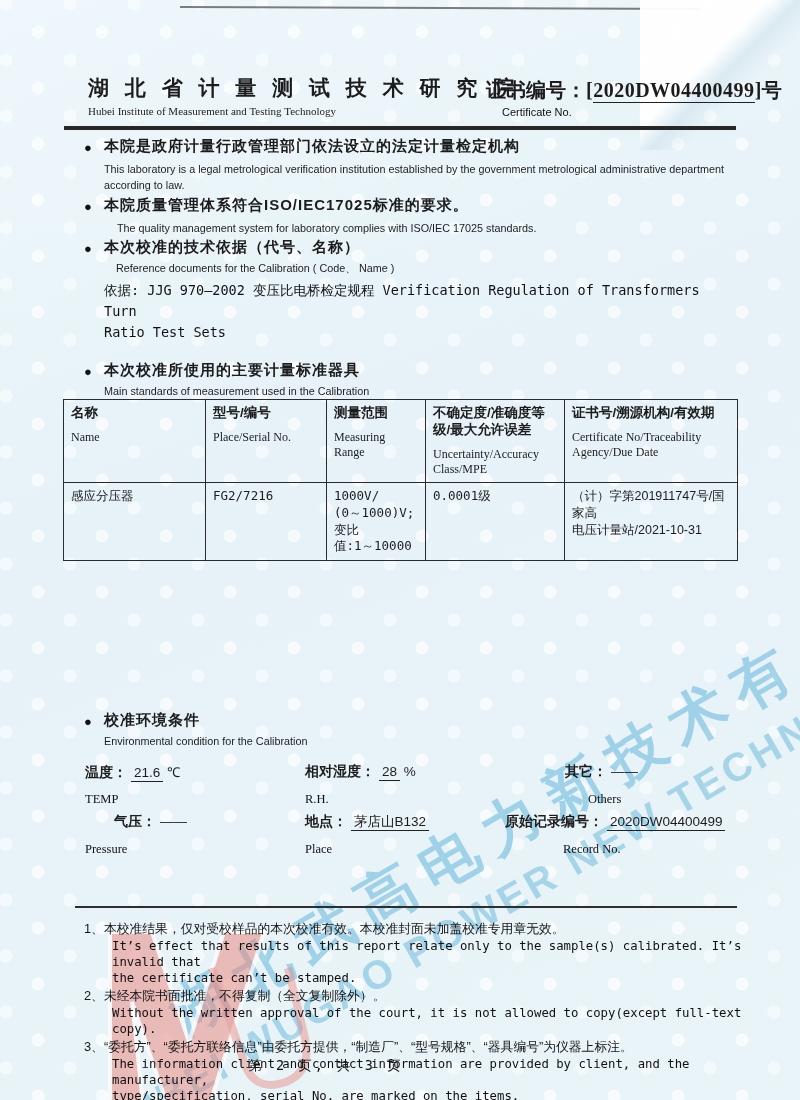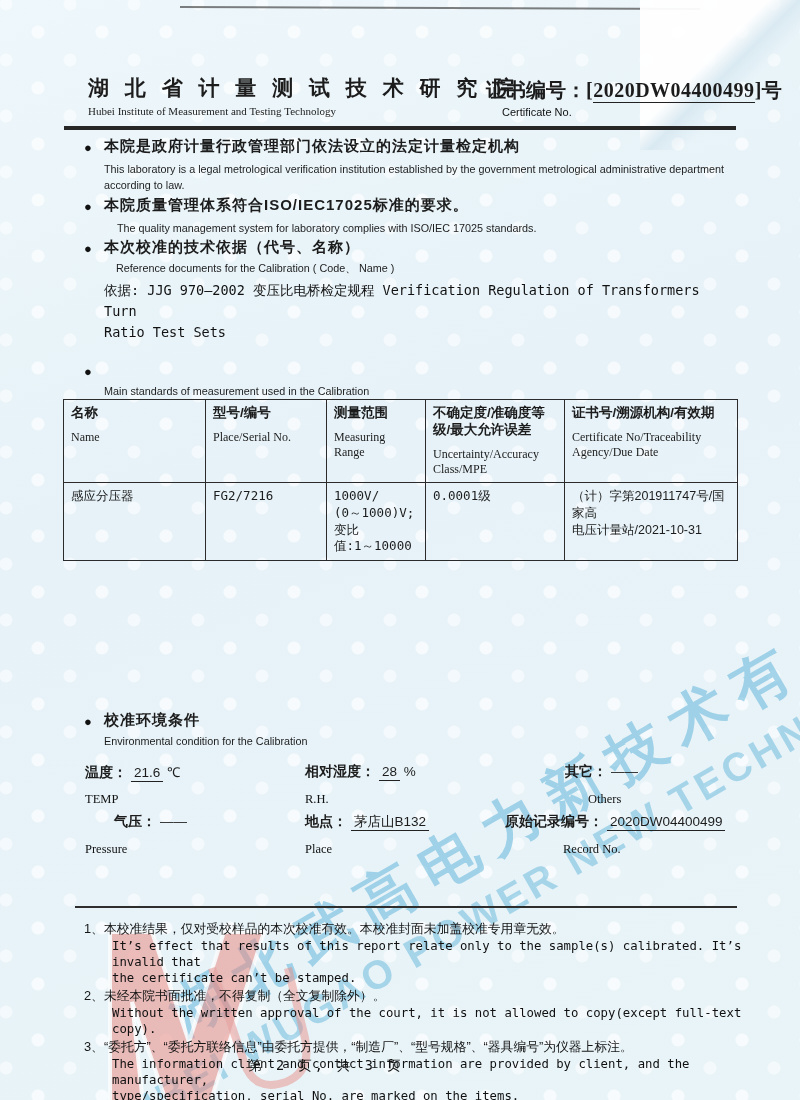--- a/index.html
+++ b/index.html
@@ -94,20 +94,21 @@
   <div class="h-cn" style="left:104px;top:196px;">本院质量管理体系符合ISO/IEC17025标准的要求。</div>
   <div class="h-en" style="left:104px;top:221px;width:644px;margin-left:13px;">The quality management system for laboratory complies with ISO/IEC 17025 standards.</div>
 
   <span class="bullet" style="left:84px;top:241px;">●</span>
   <div class="h-cn" style="left:104px;top:238px;">本次校准的技术依据（代号、名称）</div>
   <div class="h-en" style="left:104px;top:261px;padding-left:12px;">Reference documents for the Calibration ( Code、 Name )</div>
   <div class="ref-body">依据: JJG  970—2002 变压比电桥检定规程   Verification Regulation of Transformers Turn
 Ratio Test Sets</div>
 
   <span class="bullet" style="left:84px;top:364px;">●</span>
+  <div class="h-cn" style="left:104px;top:361px;">本次校准所使用的主要计量标准器具</div>
   <div class="h-en" style="left:104px;top:384px;">Main standards of measurement used in the Calibration</div>
 
   <table class="std">
     <colgroup>
         <col style="width:142px">
         <col style="width:121px">
         <col style="width:99px">
         <col style="width:139px">
         <col style="width:173px">
       </colgroup>

